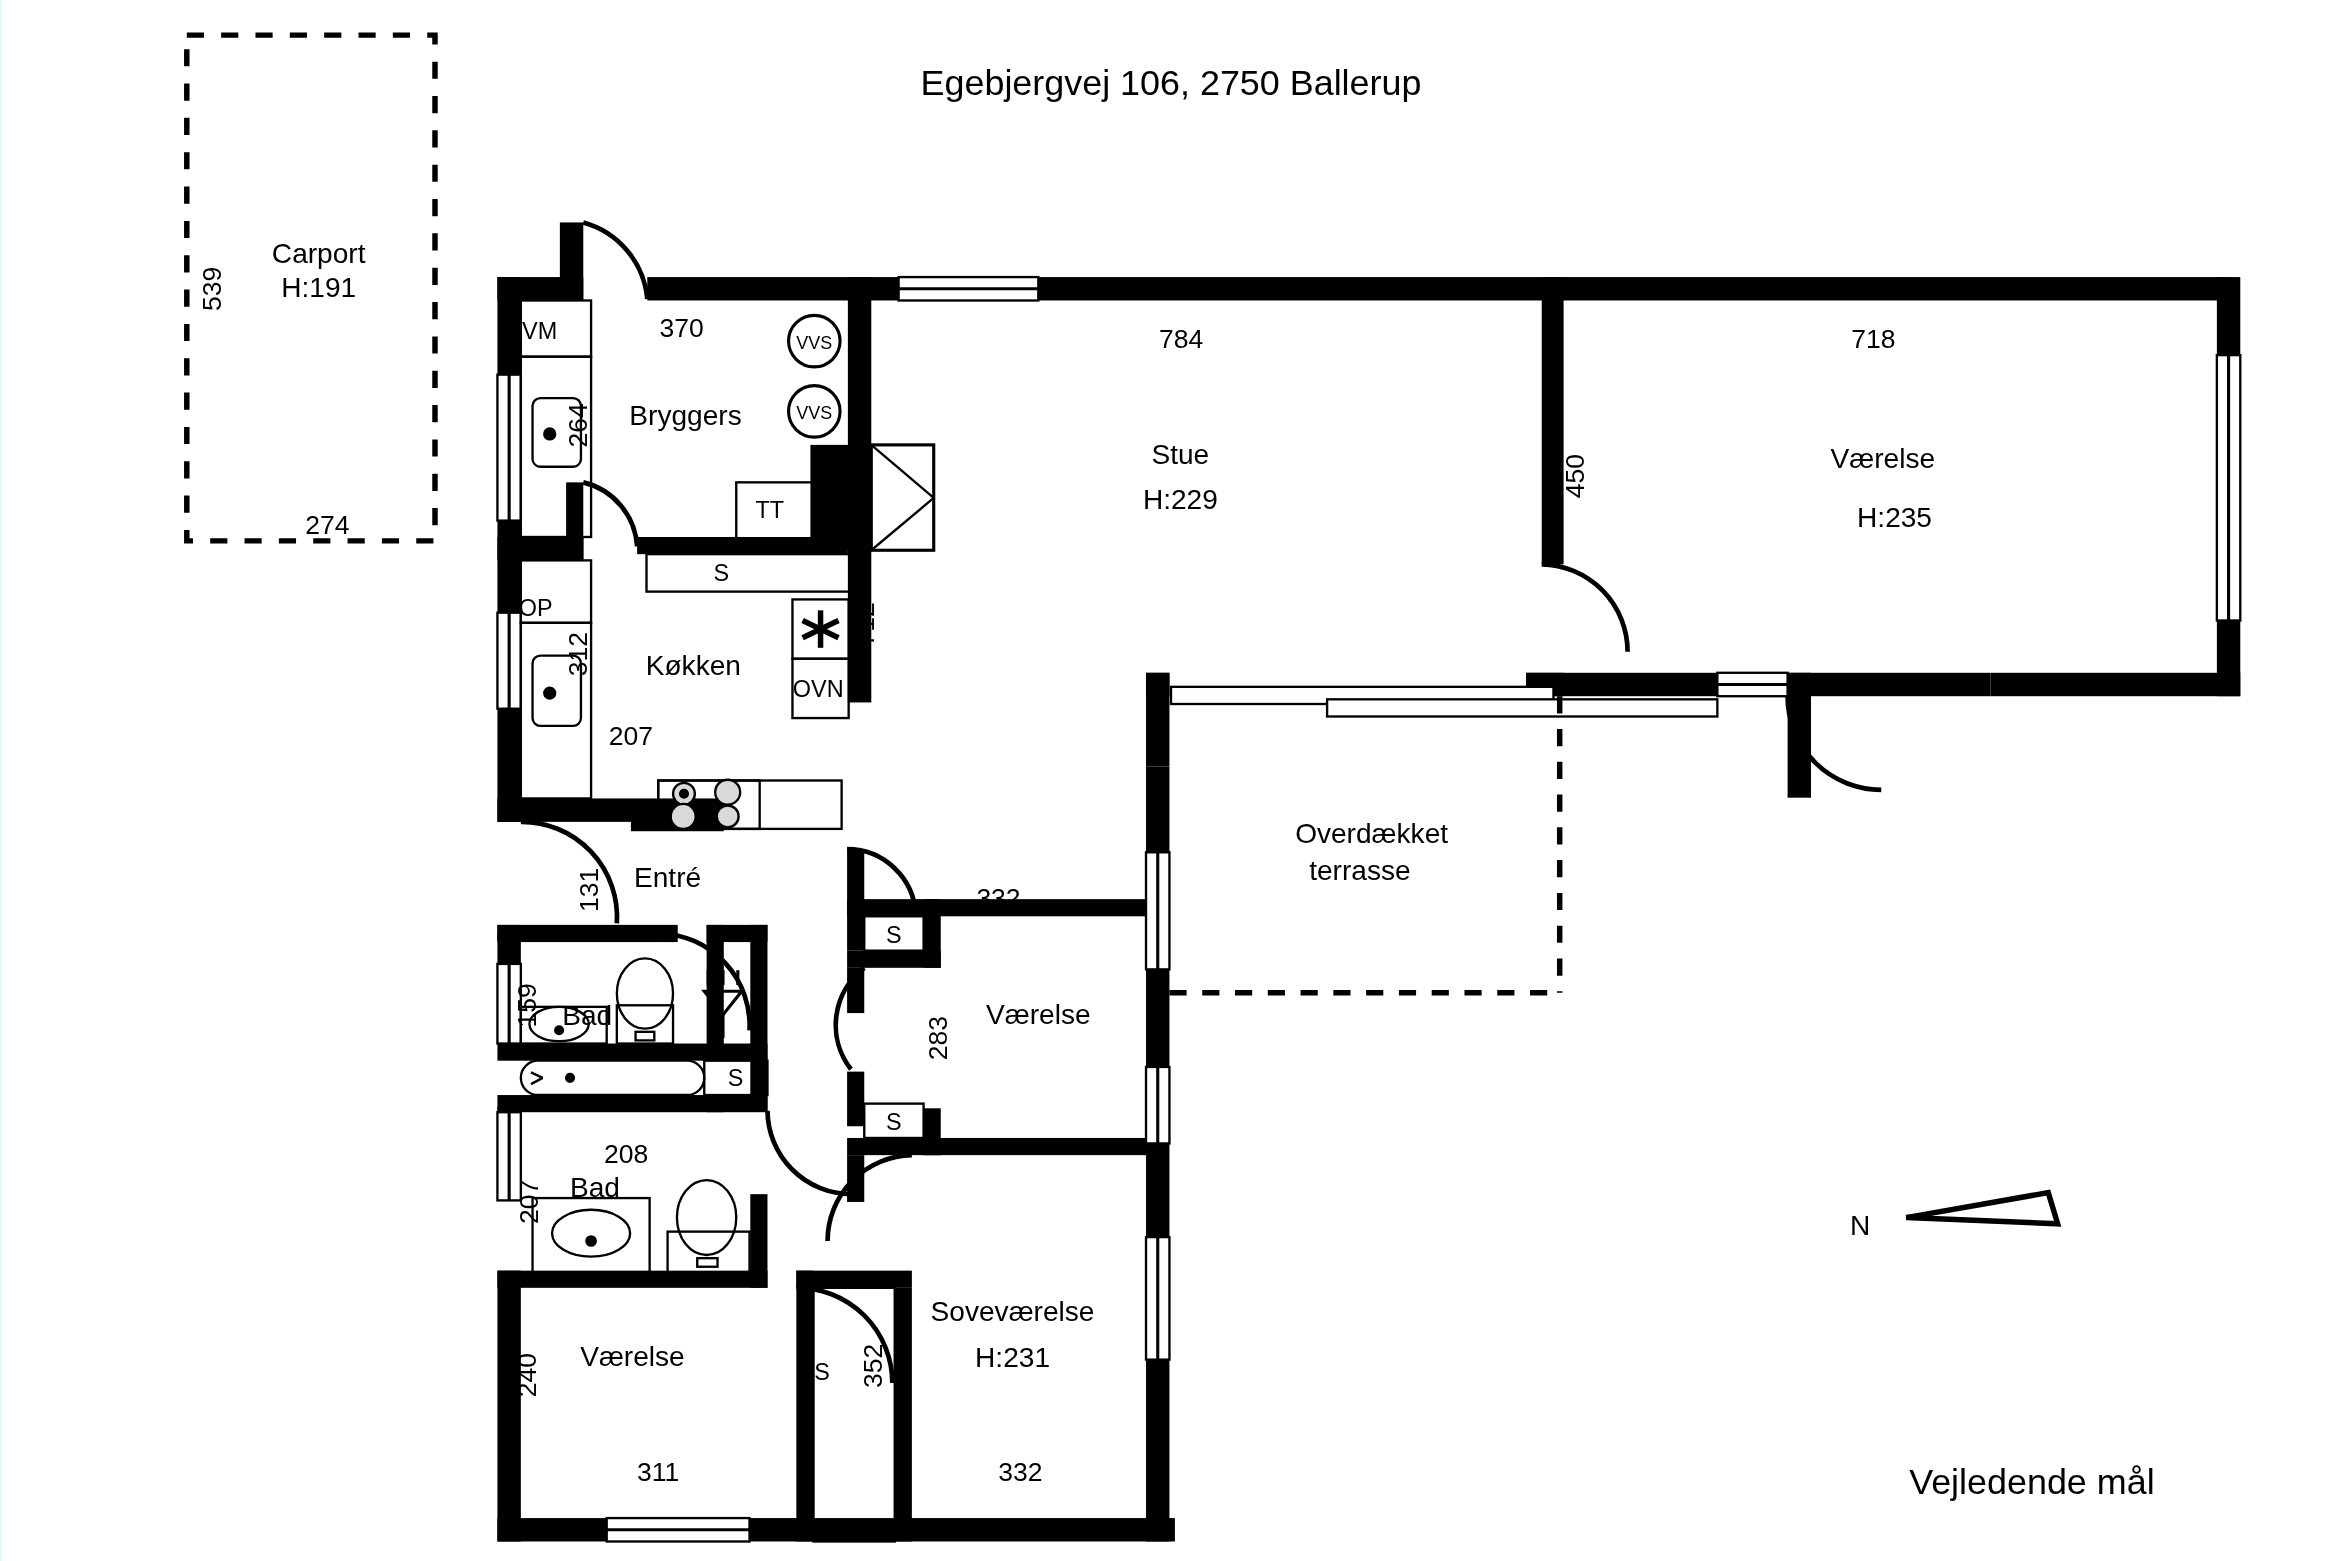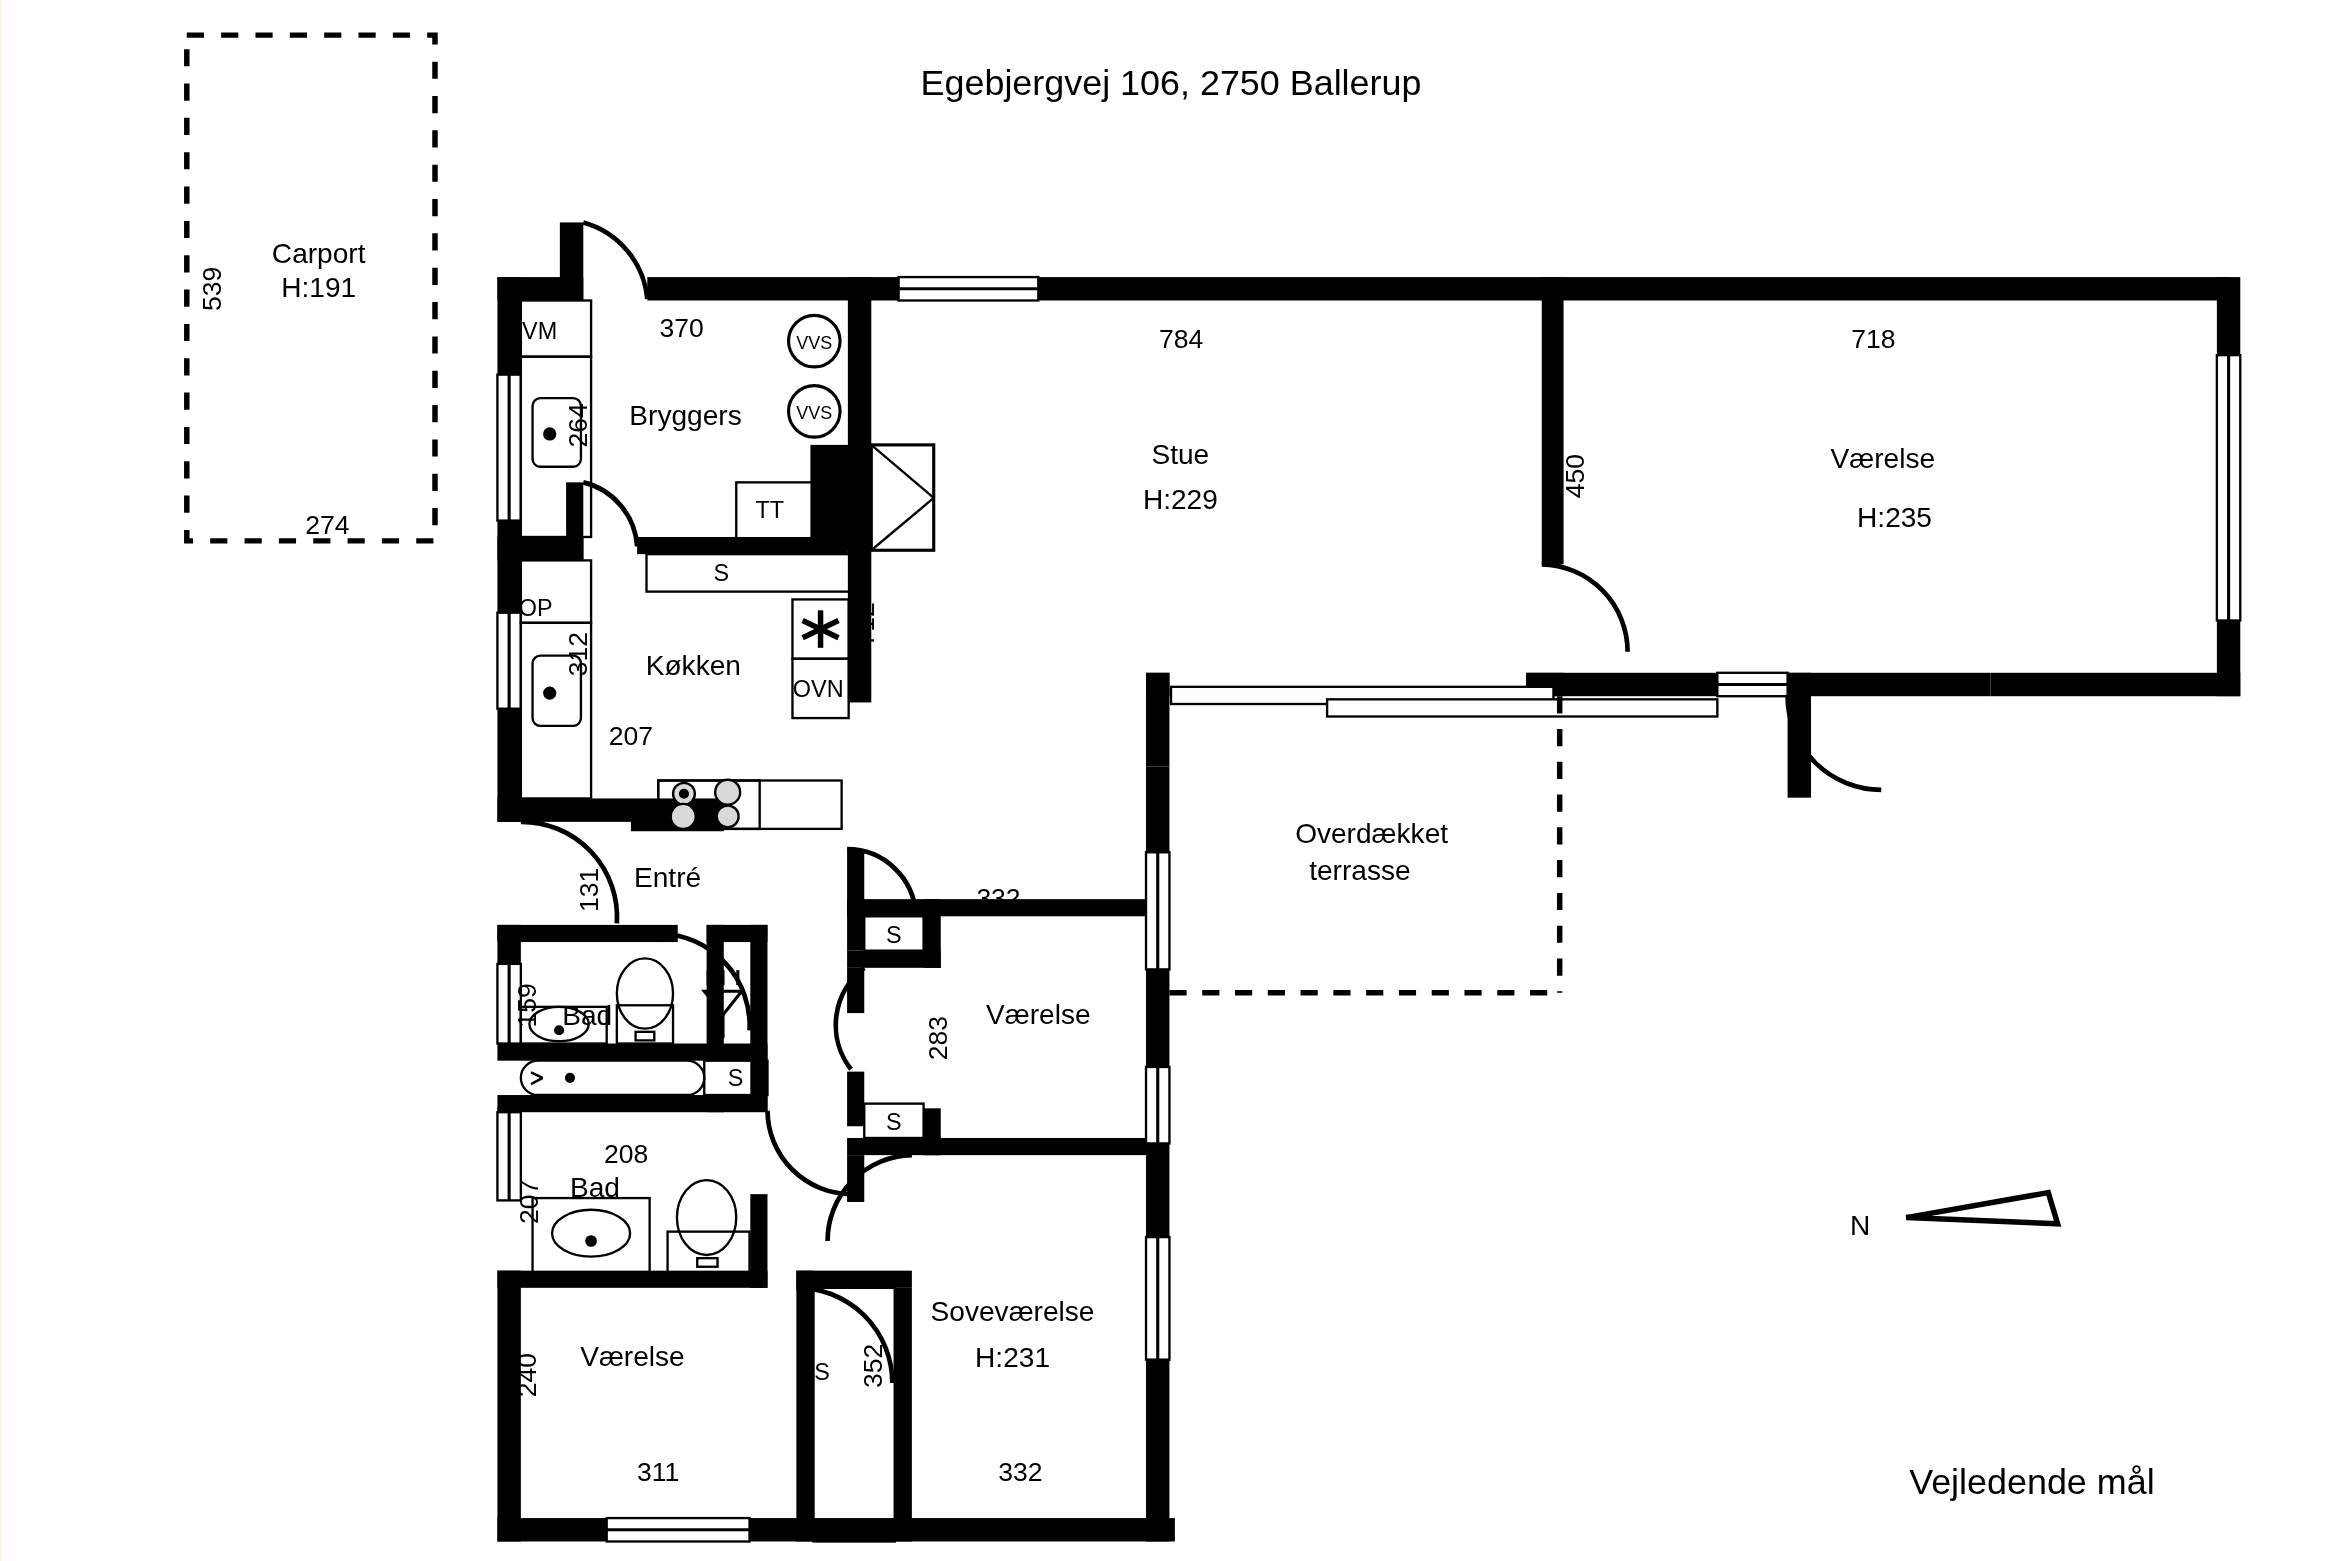--- a/index.html
+++ b/index.html
@@ -1,18 +1,18 @@
 <!DOCTYPE html>
 <html style="font-size:12.5px"><head>
 <meta charset="utf-8">
 <style>
   html,body{margin:0;padding:0;background:#ffffff;}
   body{width:2342px;height:1561px;overflow:hidden;
        font-family:"Liberation Sans",sans-serif;color:#000;}
-  #plan{position:relative;width:2342px;height:1561px;background:#fdba74;}
+  #plan{position:relative;width:2342px;height:1561px;background:#5eead4;}
   svg{display:block;}
   .ttl{font-size:46px;}
   .rm{font-size:36px;}
   .rmS{font-size:30px;}
   .dim{font-size:34px;}
   .vm{font-size:46px;}
   text{font-family:"Liberation Sans",sans-serif;fill:#000;}
 </style>
 </head>
 <body>

